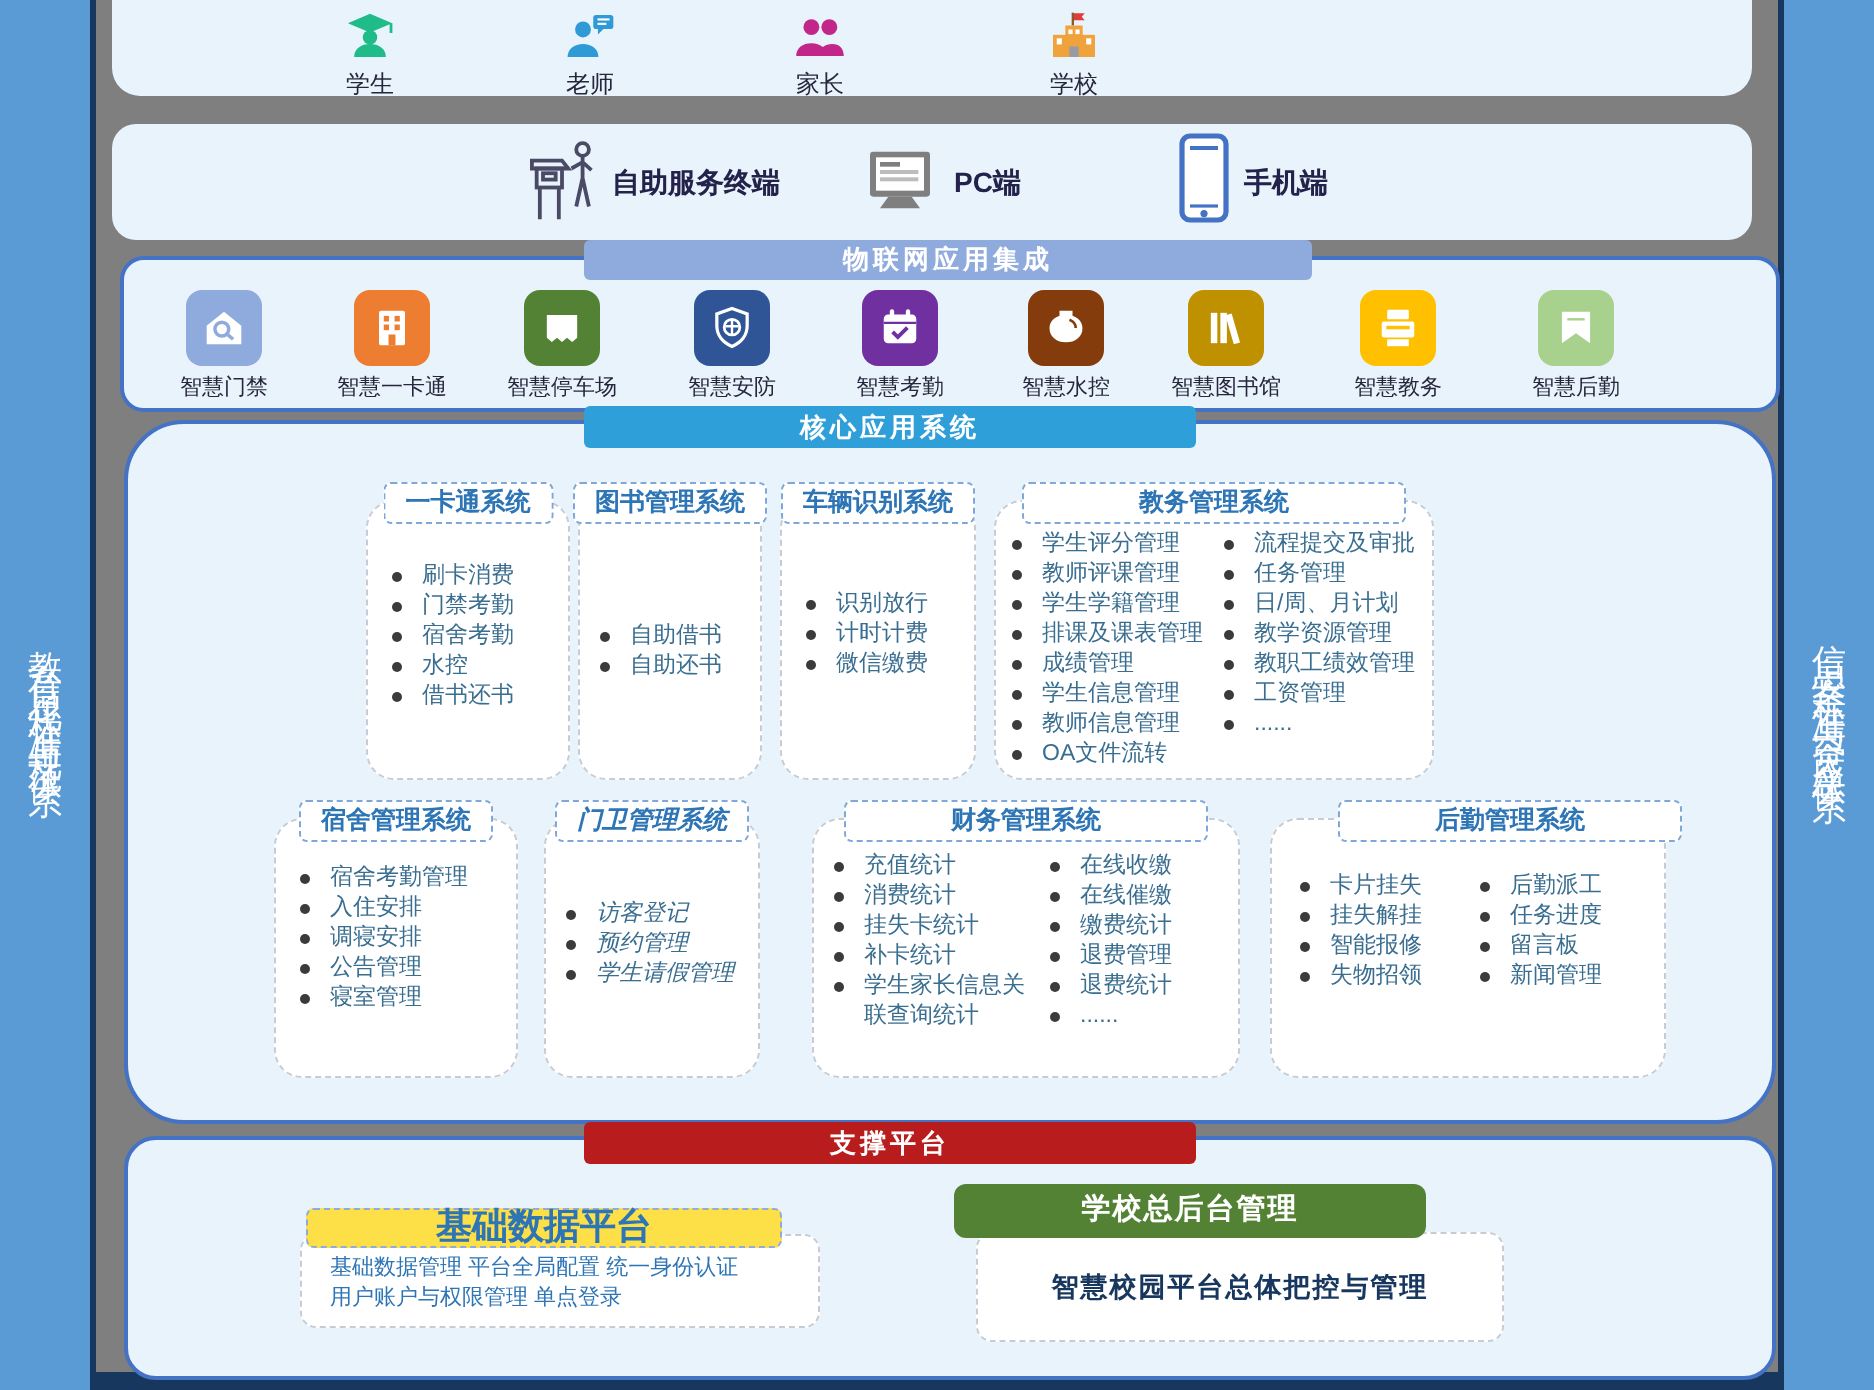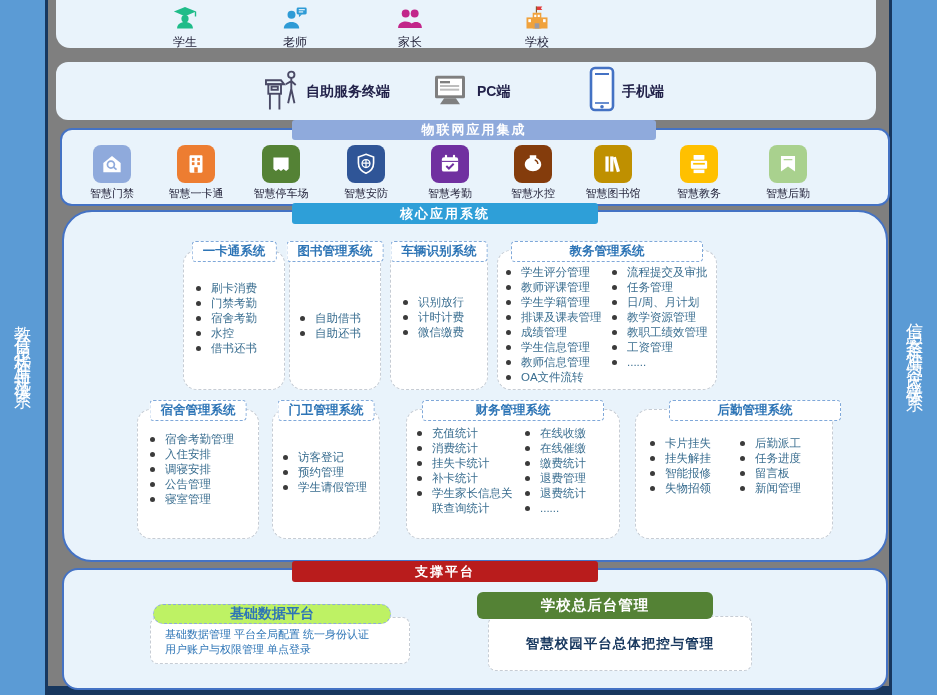--- a/index.html
+++ b/index.html
@@ -30,22 +30,22 @@
   .iot-label{margin-top:3px;font-size:11px;color:#26263d;white-space:nowrap;}
   
   .sysbox{position:absolute;background:#ffffff;border:1px dashed #c6ccd4;border-radius:14px;z-index:4;}
   .sysbox .head{position:absolute;top:-10px;left:50%;transform:translateX(-50%);background:#fff;
       border:1px dashed #7FA8D9;border-radius:4px;color:#2E75B6;font-weight:bold;font-size:12.5px;
       padding:1px 10px;white-space:nowrap;text-align:center;z-index:5;}
   .list{position:absolute;}
   .li{display:flex;gap:10px;font-size:11.5px;color:#3A6E90;line-height:15px;}
   .dot{width:5px;height:5px;background:#3b3b3b;border-radius:50%;margin-top:5px;flex:none;}
   
-  .base-tab{position:absolute;left:153px;top:604px;width:236px;height:18px;background:#bef264;
-      border:1px dashed #8FAADC;border-radius:10px;color:#2E75B6;font-weight:bold;font-size:14px;
+  .base-tab{position:absolute;left:153px;top:604px;width:236px;height:18px;background:#fde047;
+      border:1px dashed #8FAADC;border-radius:4px;color:#2E75B6;font-weight:bold;font-size:18px;
       text-align:center;line-height:16px;z-index:6;}
   .base-box{position:absolute;left:150px;top:617px;width:260px;height:47px;background:#fff;
       border:1px dashed #c6ccd4;border-radius:8px;z-index:5;padding:9px 0 0 14px;box-sizing:border-box;}
   .base-line{font-size:11px;color:#2E75B6;line-height:15px;}
   .admin-tab{position:absolute;left:477px;top:592px;width:236px;height:27px;background:#548235;
       border-radius:6px;color:#fff;font-weight:bold;font-size:14.5px;text-align:center;line-height:27px;
       letter-spacing:1px;z-index:6;}
   .admin-box{position:absolute;left:488px;top:616px;width:262px;height:53px;background:#fff;
       border:1px dashed #c6ccd4;border-radius:8px;z-index:5;display:flex;align-items:center;justify-content:center;
       font-size:13.5px;font-weight:600;color:#17375E;letter-spacing:1px;}
@@ -397,21 +397,21 @@
           <span class="dot"></span>
           <span class="txt">公告管理</span>
         </div>
         <div class="li">
           <span class="dot"></span>
           <span class="txt">寝室管理</span>
         </div>
       </div>
   </div>
 
-  <div class="sysbox" style="left:272px;top:409px;width:106px;height:128px;">
+  <div class="sysbox" style="left:272px;top:409px;width:106px;height:128px;font-style:italic;">
     <div class="head">门卫管理系统</div>
     <div class="list" style="left:10px;top:40px;">
         <div class="li">
           <span class="dot"></span>
           <span class="txt">访客登记</span>
         </div>
         <div class="li">
           <span class="dot"></span>
           <span class="txt">预约管理</span>
         </div>

